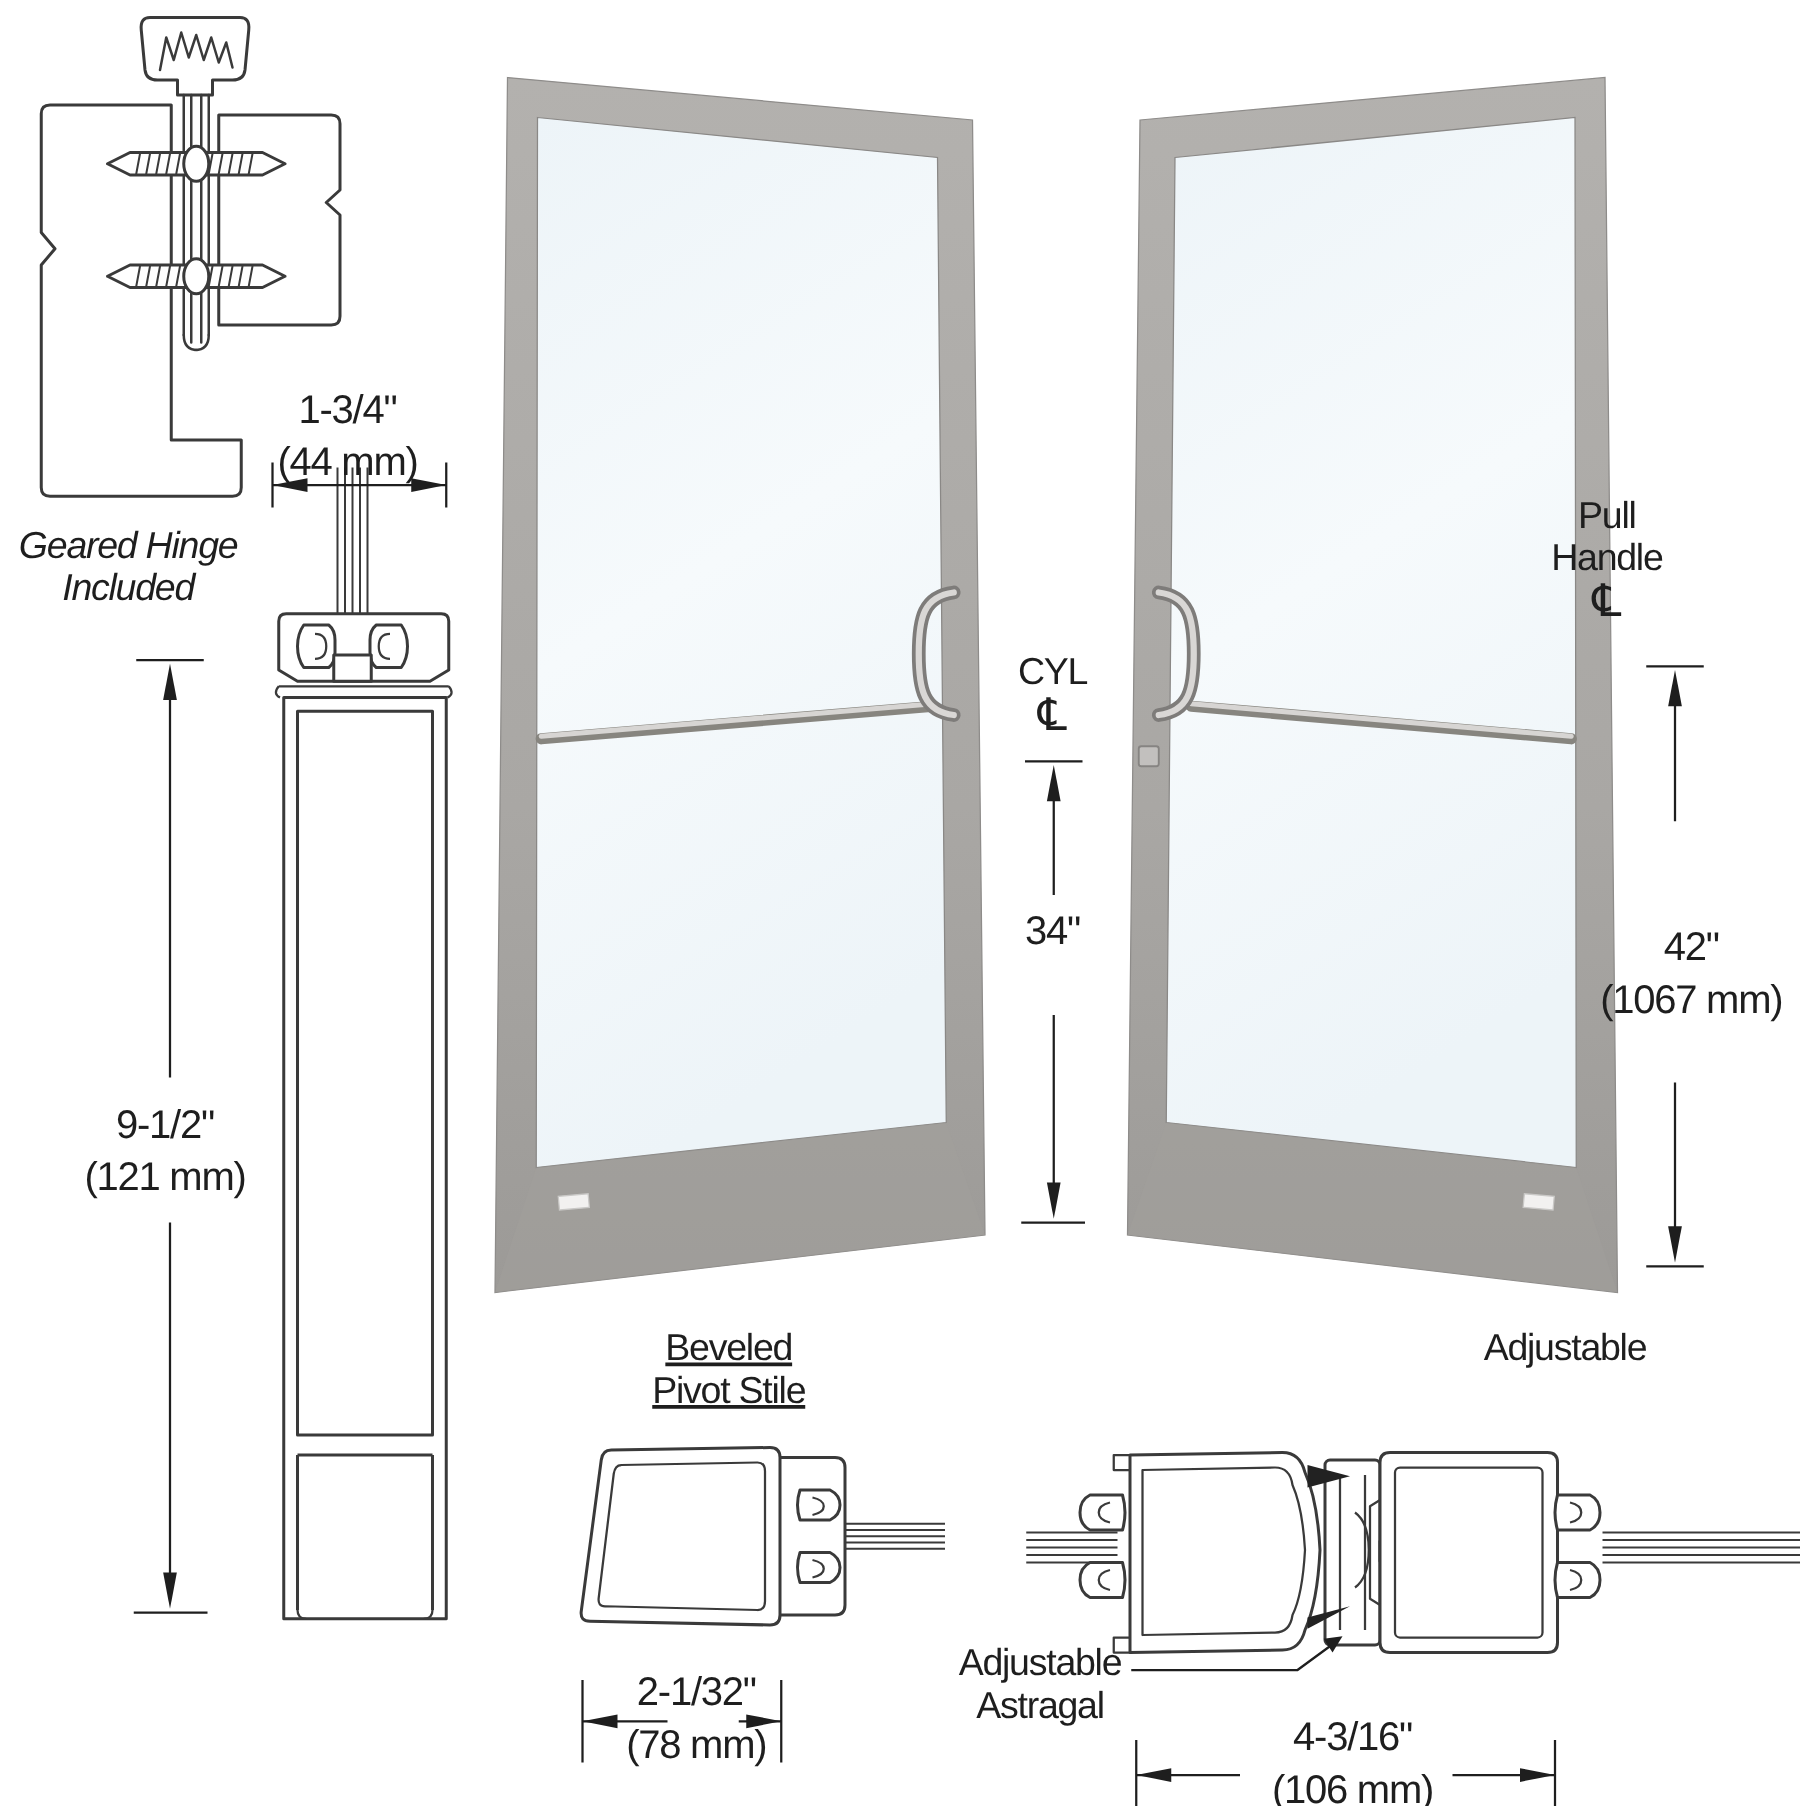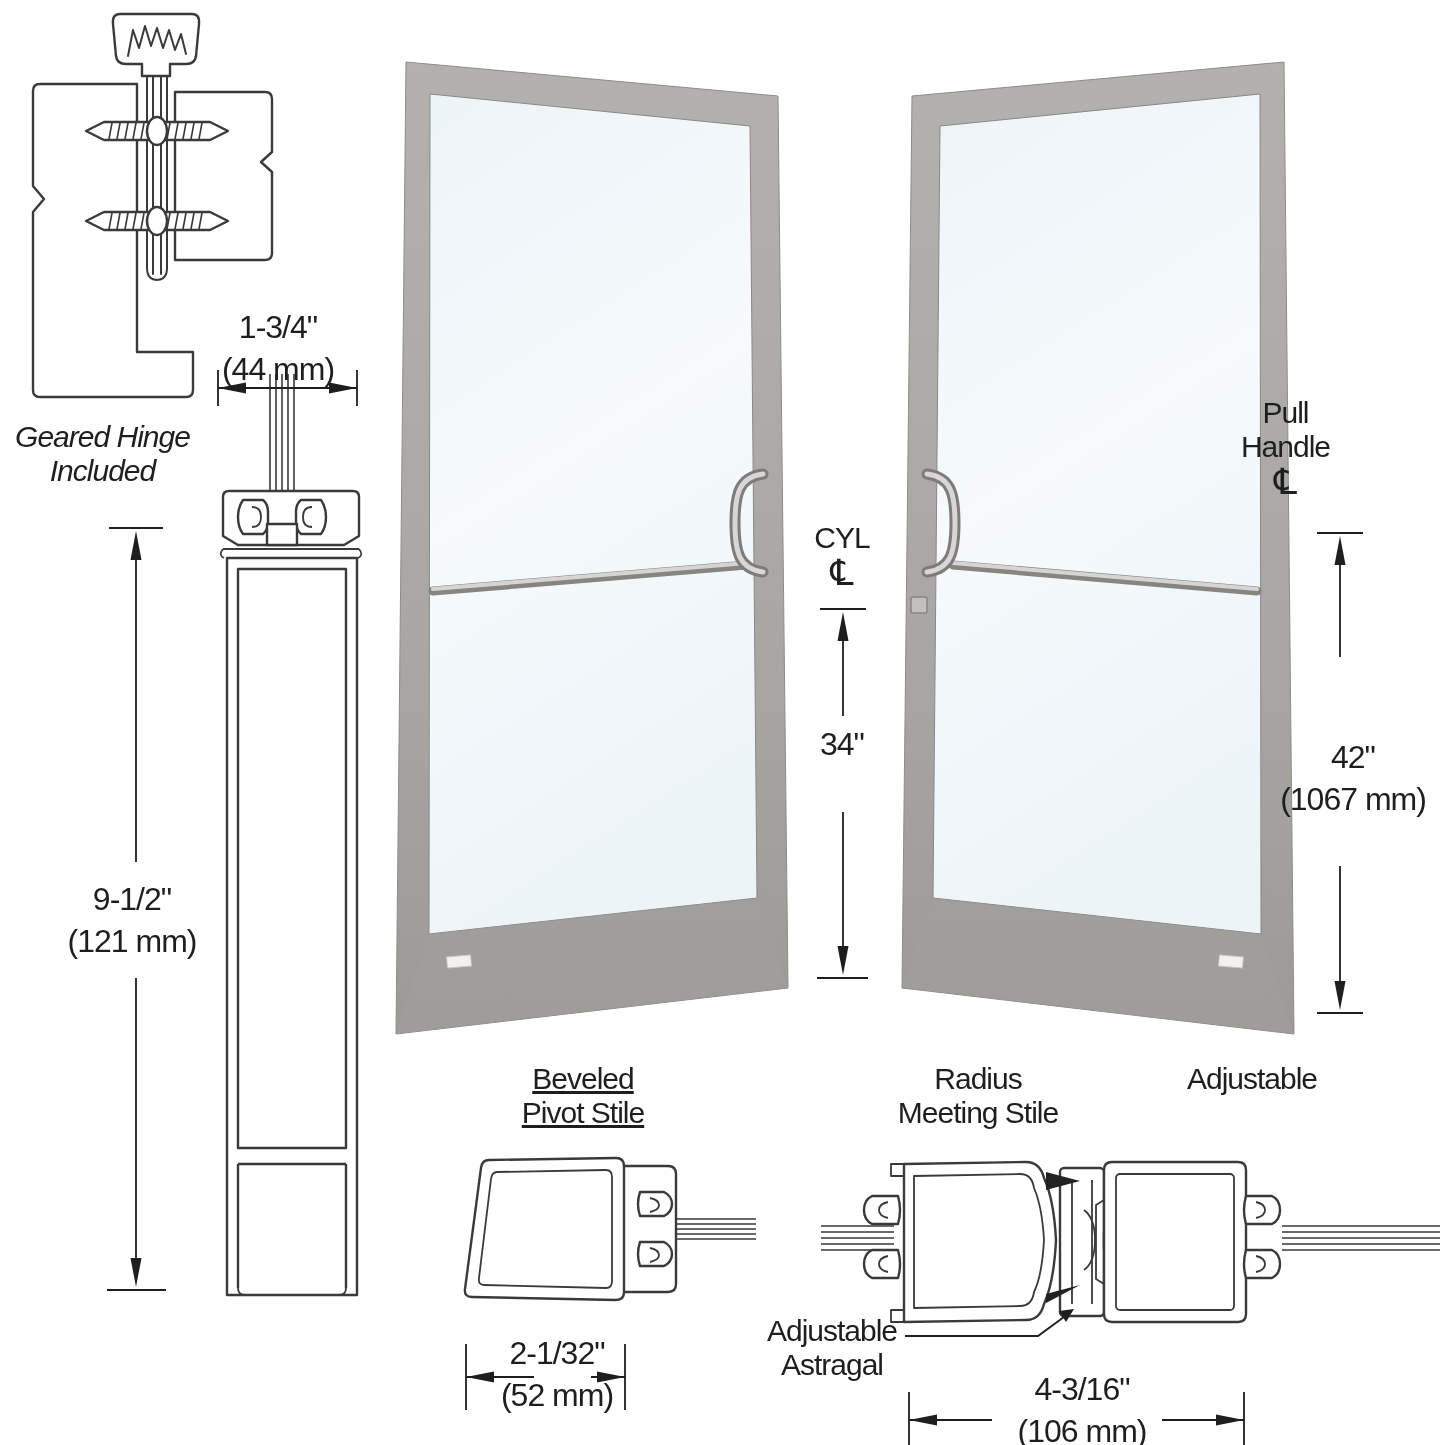--- a/index.html
+++ b/index.html
@@ -236,27 +236,23 @@
     <span>(1067 mm)</span>
   </div>
 
   <div class="lbl word" style="left:473px;top:1062px;width:220px;text-decoration:underline;">
     <span>Beveled</span>
     <span>Pivot Stile</span>
   </div>
 
   <div class="lbl dim" style="left:447px;top:1332px;width:220px;">
     <span>2-1/32"</span>
-    <span>(52 mm)</span>
-  </div>
-
-  <div class="lbl word" style="left:868px;top:1062px;width:220px;">
-    <span>Radius</span>
-    <span>Meeting Stile</span>
-  </div>
+    <span>(78 mm)</span>
+  </div>
+
 
   <div class="lbl word" style="left:1122px;top:1062px;width:260px;">
     <span>Adjustable</span>
   </div>
 
   <div class="lbl word" style="left:732px;top:1314px;width:200px;">
     <span>Adjustable</span>
     <span>Astragal</span>
   </div>
 

